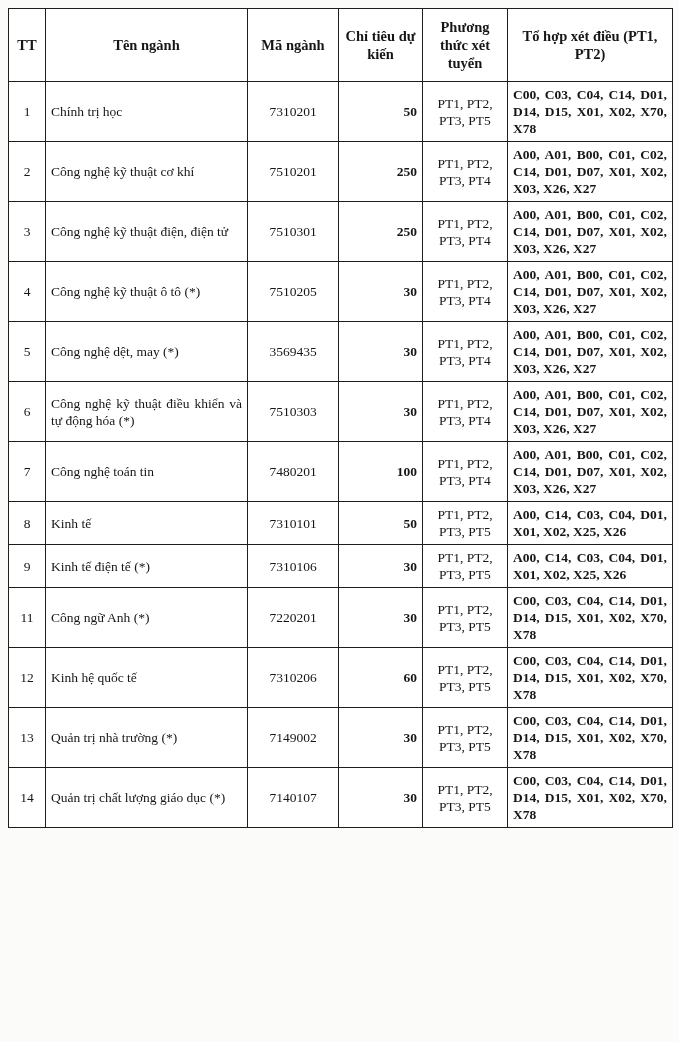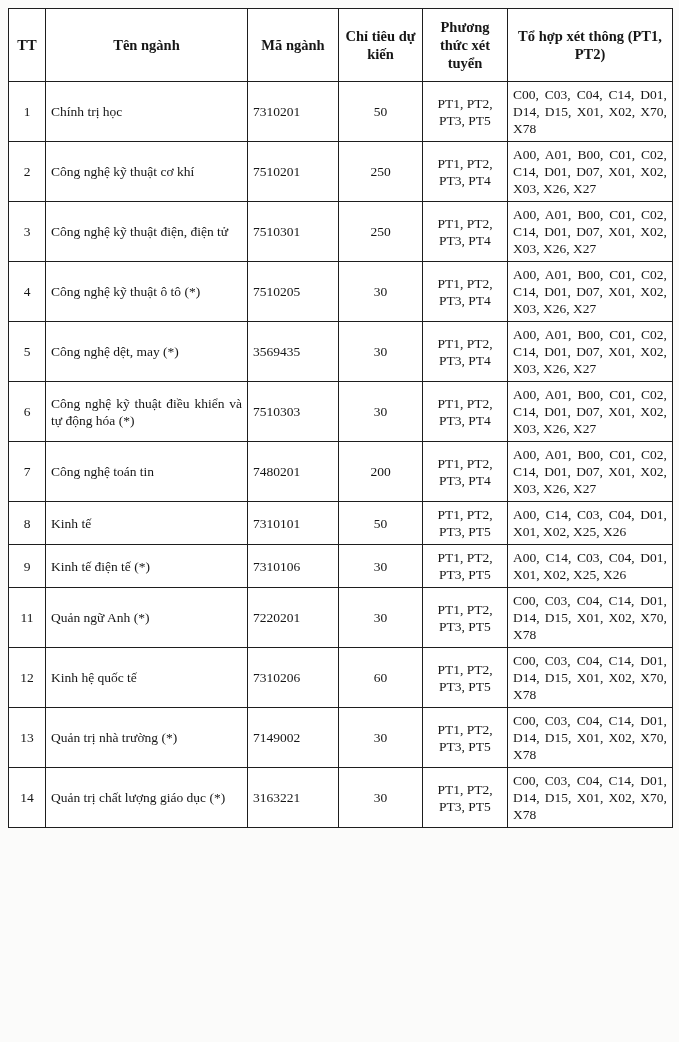--- a/index.html
+++ b/index.html
@@ -44,24 +44,24 @@
   }
   col.w-tt     { width: 37px; }
   col.w-name   { width: 202px; }
   col.w-code   { width: 91px; }
   col.w-quota  { width: 84px; }
   col.w-method { width: 85px; }
   col.w-combos { width: 165px; }
 
   td.c-tt     { text-align: center; }
   td.c-name   { text-align: justify; padding-left: 7px; padding-right: 6px; }
-  td.c-code   { text-align: left; }
-  td.c-quota  { text-align: center; }
+  td.c-code   { text-align: center; }
+  td.c-quota  { text-align: right; font-weight: bold; }
   td.c-method { text-align: center; padding-left: 3px; padding-right: 3px; margin-left: 12px; }
-  td.c-combos { text-align: justify; padding-left: 6px; padding-right: 5px; }
+  td.c-combos { text-align: justify; padding-left: 6px; padding-right: 5px; font-weight: bold; }
 </style>
 </head>
 <body>
 
 <div class="page">
   <table class="admissions">
     <colgroup>
       <col class="w-tt">
       <col class="w-name">
       <col class="w-code">
@@ -69,21 +69,21 @@
       <col class="w-method">
       <col class="w-combos">
     </colgroup>
     <thead>
       <tr>
         <th>TT</th>
         <th>Tên ngành</th>
         <th>Mã ngành</th>
         <th>Chỉ tiêu dự kiến</th>
         <th>Phương thức xét tuyển</th>
-        <th>Tổ hợp xét thông (PT1, PT2)</th>
+        <th>Tổ hợp xét điều (PT1, PT2)</th>
       </tr>
     </thead>
     <tbody id="table-body">
   <tr>
     <td class="c-tt">1</td>
     <td class="c-name">Chính trị học</td>
     <td class="c-code">7310201</td>
     <td class="c-quota">50</td>
     <td class="c-method">PT1, PT2, PT3, PT5</td>
     <td class="c-combos">C00, C03, C04, C14, D01, D14, D15, X01, X02, X70, X78</td>
@@ -131,21 +131,21 @@
     <td class="c-code">7510303</td>
     <td class="c-quota">30</td>
     <td class="c-method">PT1, PT2, PT3, PT4</td>
     <td class="c-combos">A00, A01, B00, C01, C02, C14, D01, D07, X01, X02, X03, X26, X27</td>
   </tr>
 
   <tr>
     <td class="c-tt">7</td>
     <td class="c-name">Công nghệ toán tin</td>
     <td class="c-code">7480201</td>
-    <td class="c-quota">200</td>
+    <td class="c-quota">100</td>
     <td class="c-method">PT1, PT2, PT3, PT4</td>
     <td class="c-combos">A00, A01, B00, C01, C02, C14, D01, D07, X01, X02, X03, X26, X27</td>
   </tr>
 
   <tr>
     <td class="c-tt">8</td>
     <td class="c-name">Kinh tế</td>
     <td class="c-code">7310101</td>
     <td class="c-quota">50</td>
     <td class="c-method">PT1, PT2, PT3, PT5</td>
@@ -157,21 +157,21 @@
     <td class="c-name">Kinh tế điện tế (*)</td>
     <td class="c-code">7310106</td>
     <td class="c-quota">30</td>
     <td class="c-method">PT1, PT2, PT3, PT5</td>
     <td class="c-combos">A00, C14, C03, C04, D01, X01, X02, X25, X26</td>
   </tr>
 
 
   <tr>
     <td class="c-tt">11</td>
-    <td class="c-name">Quản ngữ Anh (*)</td>
+    <td class="c-name">Công ngữ Anh (*)</td>
     <td class="c-code">7220201</td>
     <td class="c-quota">30</td>
     <td class="c-method">PT1, PT2, PT3, PT5</td>
     <td class="c-combos">C00, C03, C04, C14, D01, D14, D15, X01, X02, X70, X78</td>
   </tr>
 
   <tr>
     <td class="c-tt">12</td>
     <td class="c-name">Kinh hệ quốc tế</td>
     <td class="c-code">7310206</td>
@@ -185,20 +185,20 @@
     <td class="c-name">Quản trị nhà trường (*)</td>
     <td class="c-code">7149002</td>
     <td class="c-quota">30</td>
     <td class="c-method">PT1, PT2, PT3, PT5</td>
     <td class="c-combos">C00, C03, C04, C14, D01, D14, D15, X01, X02, X70, X78</td>
   </tr>
 
   <tr>
     <td class="c-tt">14</td>
     <td class="c-name">Quản trị chất lượng giáo dục (*)</td>
-    <td class="c-code">3163221</td>
+    <td class="c-code">7140107</td>
     <td class="c-quota">30</td>
     <td class="c-method">PT1, PT2, PT3, PT5</td>
     <td class="c-combos">C00, C03, C04, C14, D01, D14, D15, X01, X02, X70, X78</td>
   </tr>
 </tbody>
   </table>
 </div>
 
 </body></html>

